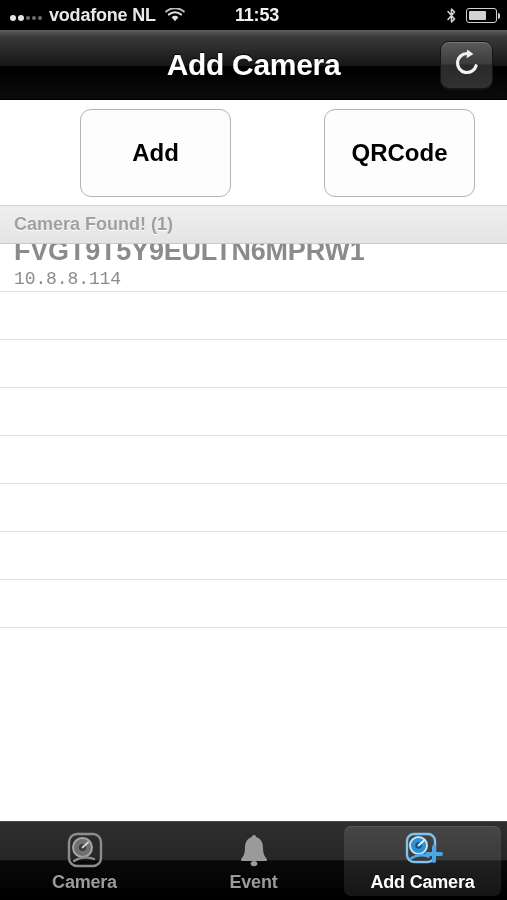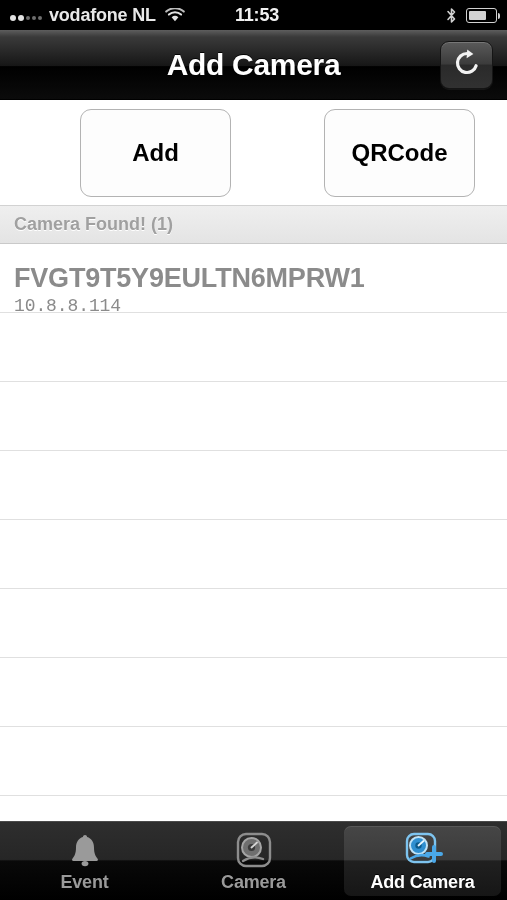--- a/index.html
+++ b/index.html
@@ -96,23 +96,23 @@
     display:flex; align-items:center;
     padding:8px 14px;
     font-size:18px; font-weight:bold;
     color:#a0a0a0;
     text-shadow:0 1px 0 #fff;
   }
 
   
   .list { flex:1 1 auto; background:#fff; overflow:hidden; }
   .list-row {
-    height:69px; border-bottom:1px solid #e0e0e0;
+    height:48px; border-bottom:1px solid #e0e0e0;
     padding:18px 14px 0 14px;
-    display:flex; flex-direction:column; justify-content:flex-start;
+    display:flex; flex-direction:column; justify-content:flex-end;
     cursor:pointer;
   }
   .row-title {
     font-size:27px; font-weight:bold; color:#8b8b8b;
     letter-spacing:-.2px; line-height:32px;
   }
   .row-sub {
     font-size:18px; color:#8b8b8b; line-height:24px; letter-spacing:-.1px;font-family:Liberation Mono, monospace;
   }
   .list-row.empty { cursor:default; }
@@ -208,44 +208,44 @@
     <div class="list-row empty"></div>
     <div class="list-row empty"></div>
     <div class="list-row empty"></div>
     <div class="list-row empty"></div>
     <div class="list-row empty"></div>
     <div class="list-row empty"></div>
     <div class="list-row empty"></div>
   </div>
 
   <div class="tabbar">
-
-    <div class="tab">
-      <span class="tab-bg"></span>
-      <span class="tab-icon">
-        <svg width="34" height="36" viewBox="0 0 34 36">
-          <path d="M17 3 c-1.2 0 -2 .9 -2.1 2 C10.6 6.3 8 10.3 8 15.5 c0 6 -1.6 9 -3.6 11.2 c-.8 .9 -.2 2.3 1 2.3 h23.2 c1.2 0 1.8 -1.4 1 -2.3 C27.6 24.5 26 21.5 26 15.5 c0 -5.2 -2.6 -9.2 -6.9 -10.5 C19 3.9 18.2 3 17 3 Z" fill="#9a9a9a"></path>
-          <ellipse cx="17" cy="31.6" rx="3.4" ry="2.6" fill="#9a9a9a"></ellipse>
-        </svg>
-      </span>
-      <span class="tab-label">Event</span>
-    </div>
 
     <div class="tab">
       <span class="tab-bg"></span>
       <span class="tab-icon">
         <svg width="38" height="38" viewBox="0 0 38 38">
           <rect x="3" y="3" width="32" height="32" rx="8" fill="none" stroke="#8d8d8d" stroke-width="2.4"></rect>
           <circle cx="16.5" cy="16.5" r="9.5" fill="#6f6f6f" stroke="#a5a5a5" stroke-width="2"></circle>
           <circle cx="16.5" cy="16.5" r="3.6" fill="#3a3a3a"></circle>
           <path d="M16.5 16.5 L22 11.5" stroke="#d5d5d5" stroke-width="1.8" stroke-linecap="round"></path>
           <path d="M8 30 q10 -6 20 -2" stroke="#8d8d8d" stroke-width="2.4" fill="none" stroke-linecap="round"></path>
         </svg>
       </span>
       <span class="tab-label">Camera</span>
+    </div>
+
+    <div class="tab">
+      <span class="tab-bg"></span>
+      <span class="tab-icon">
+        <svg width="34" height="36" viewBox="0 0 34 36">
+          <path d="M17 3 c-1.2 0 -2 .9 -2.1 2 C10.6 6.3 8 10.3 8 15.5 c0 6 -1.6 9 -3.6 11.2 c-.8 .9 -.2 2.3 1 2.3 h23.2 c1.2 0 1.8 -1.4 1 -2.3 C27.6 24.5 26 21.5 26 15.5 c0 -5.2 -2.6 -9.2 -6.9 -10.5 C19 3.9 18.2 3 17 3 Z" fill="#9a9a9a"></path>
+          <ellipse cx="17" cy="31.6" rx="3.4" ry="2.6" fill="#9a9a9a"></ellipse>
+        </svg>
+      </span>
+      <span class="tab-label">Event</span>
     </div>
 
     <div class="tab selected">
       <span class="tab-bg"></span>
       <span class="tab-icon">
         <svg width="40" height="38" viewBox="0 0 40 38">
           <rect x="4" y="3" width="28" height="28" rx="7" fill="none" stroke="#7ec4ef" stroke-width="2.4"></rect>
           <circle cx="15.5" cy="14.5" r="8.5" fill="#2f8fd0" stroke="#bfe3f7" stroke-width="2"></circle>
           <circle cx="15.5" cy="14.5" r="3.2" fill="#0d5b8c"></circle>
           <path d="M15.5 14.5 L20.5 10" stroke="#e8f6ff" stroke-width="1.8" stroke-linecap="round"></path>

